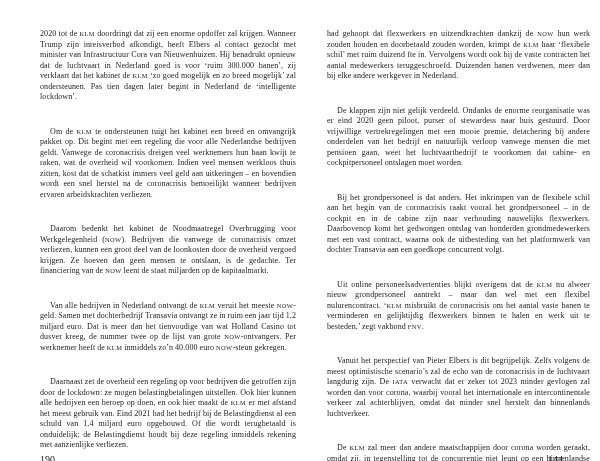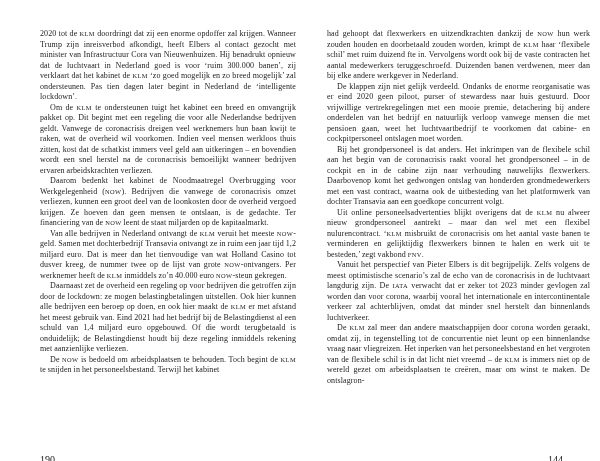--- a/index.html
+++ b/index.html
@@ -22,21 +22,21 @@
   .textblock.tb-left  { left: 40px;  width: 256px; }
   .textblock.tb-right { left: 327px; width: 263px; }
   .para {
     margin: 0;
     font-size: 8px;
     line-height: 10.5px;
     text-align: justify;
     letter-spacing: 0.1px;
     word-spacing: -0.2px;
   }
-  .para + .para { text-indent: 10px; }
+  .para + .para { text-indent: 10px; margin-top: 24px; }
   .sc {
     font-size: 0.8em;
     letter-spacing: 0.4px;
   }
   .pagenum {
     position: absolute;
     top: 454px;
     font-size: 10px;
     color: #1c1c1c;
     text-decoration: underline;

